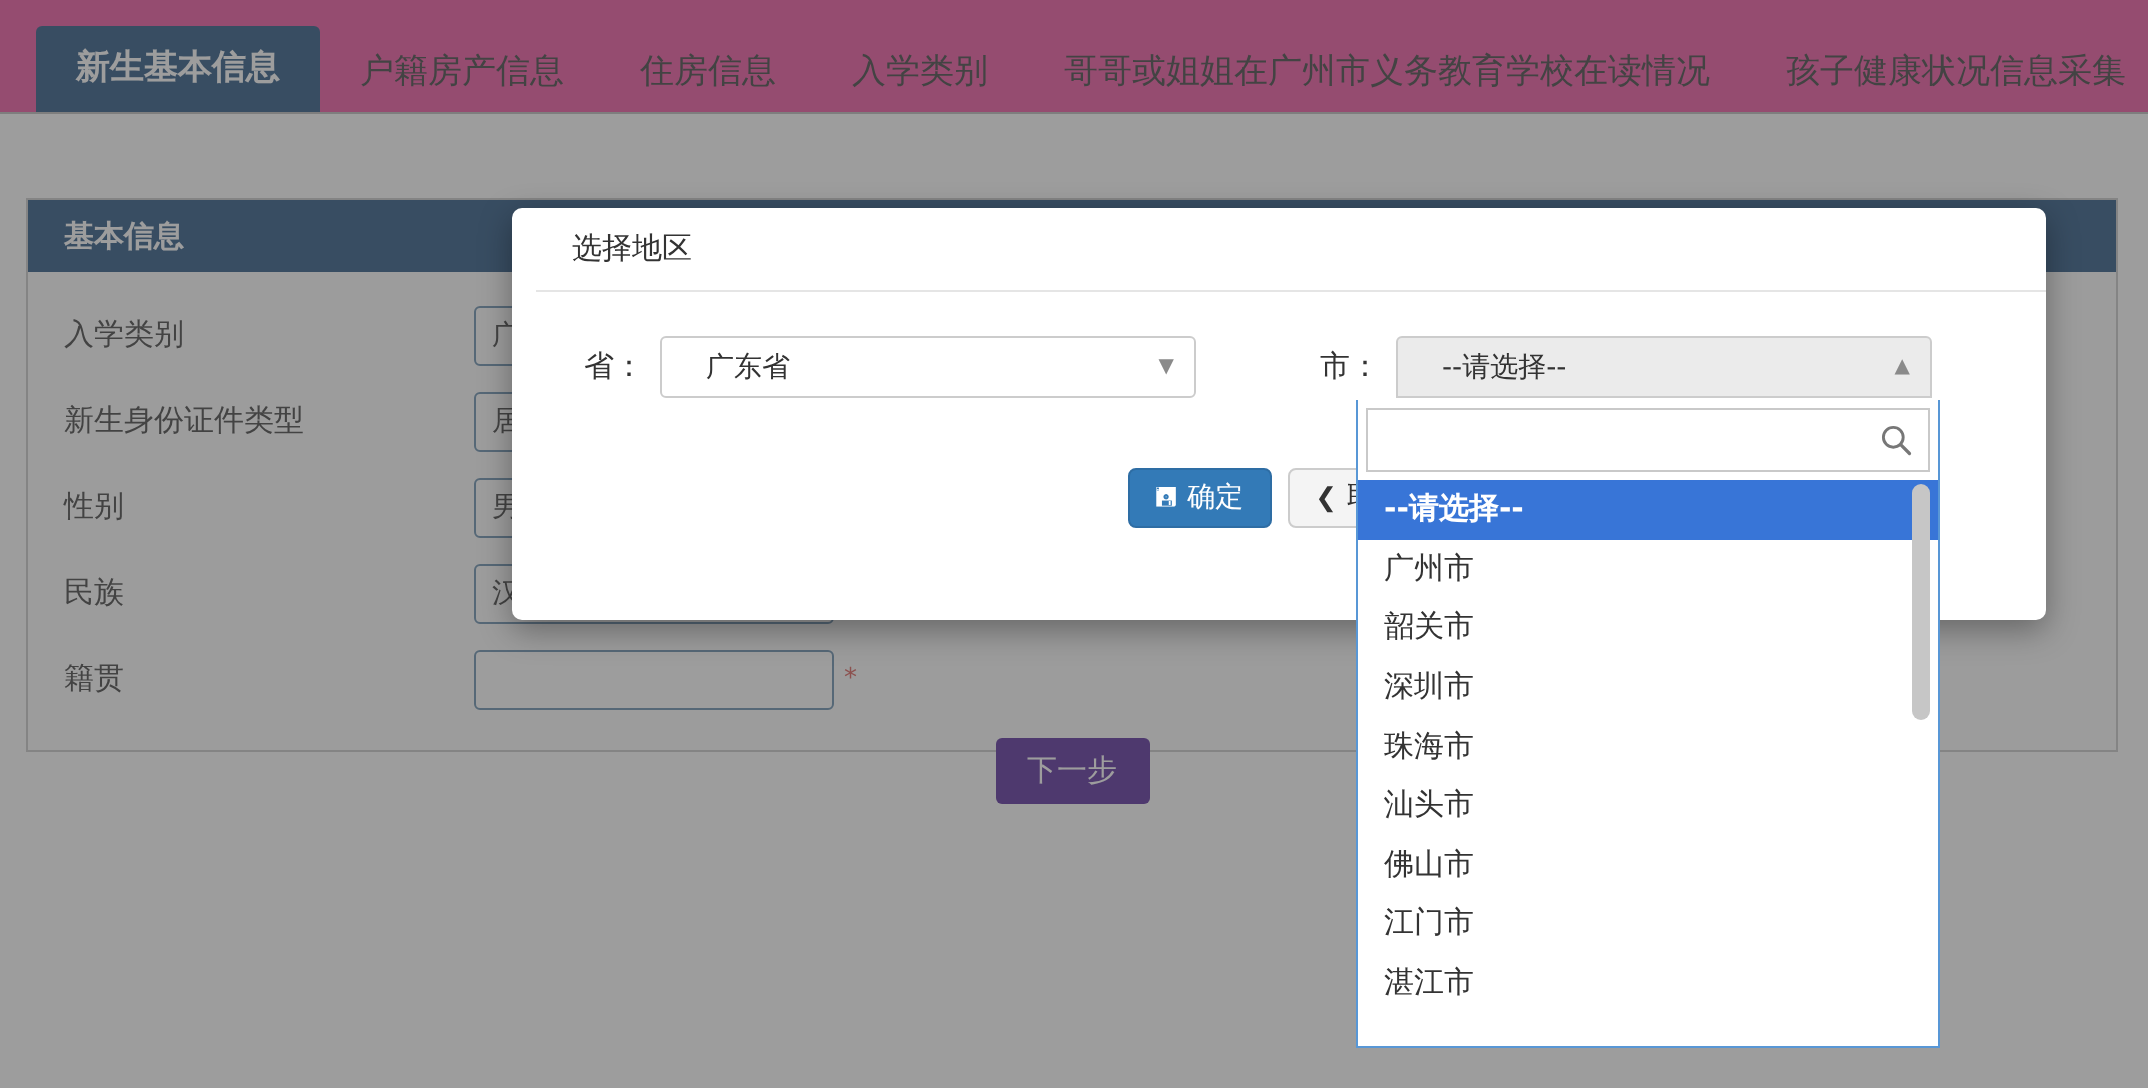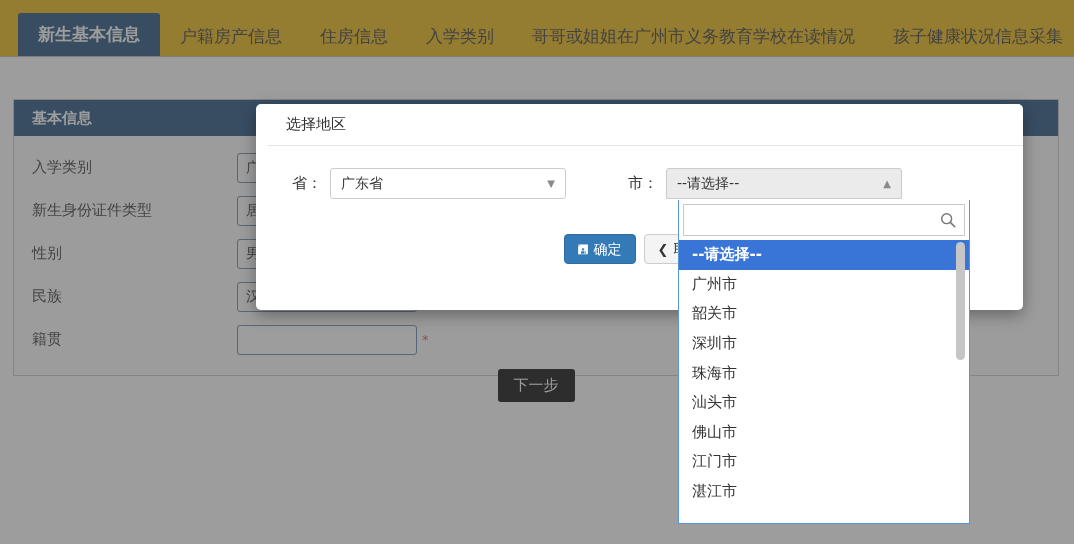--- a/index.html
+++ b/index.html
@@ -25,21 +25,21 @@
     background: #ffffff;
   }
 
   
   .tabbar {
     position: absolute;
     left: 0; top: 0;
     width: 1074px;
     height: 57px;
     border-bottom: 1px solid #b9b9b9;
-    background: #eab308;
+    background: #ec4899;
   }
   .tabs {
     display: flex;
     align-items: flex-end;
     height: 56px;
     padding-left: 18px;
   }
   .tab {
     font-size: 17px;
     color: #333333;
@@ -110,21 +110,21 @@
     margin-left: 5px;
     line-height: 1;
   }
 
   .next-wrap {
     display: flex;
     justify-content: center;
     margin-top: 8px;
   }
   .btn-next {
-    background: #000000;
+    background: #4c1d95;
     color: #ffffff;
     border: none;
     border-radius: 3px;
     font-size: 15px;
     padding: 7px 16px;
     cursor: pointer;
     font-family: inherit;
   }
 
   
@@ -166,28 +166,28 @@
   .field-group {
     display: flex;
     align-items: center;
   }
   .field-label {
     font-size: 15px;
     color: #333333;
     margin-right: 8px;
   }
   .select-box {
-    width: 236px;
+    width: 268px;
     height: 31px;
     border: 1px solid #cccccc;
     border-radius: 3px;
     background: #ffffff;
     display: flex;
     align-items: center;
-    padding: 0 10px;
+    padding: 0 22px;
     font-size: 14px;
     color: #333333;
     cursor: pointer;
     position: relative;
   }
   .select-box .caret {
     position: absolute;
     right: 10px;
     color: #8a8a8a;
     font-size: 10px;

